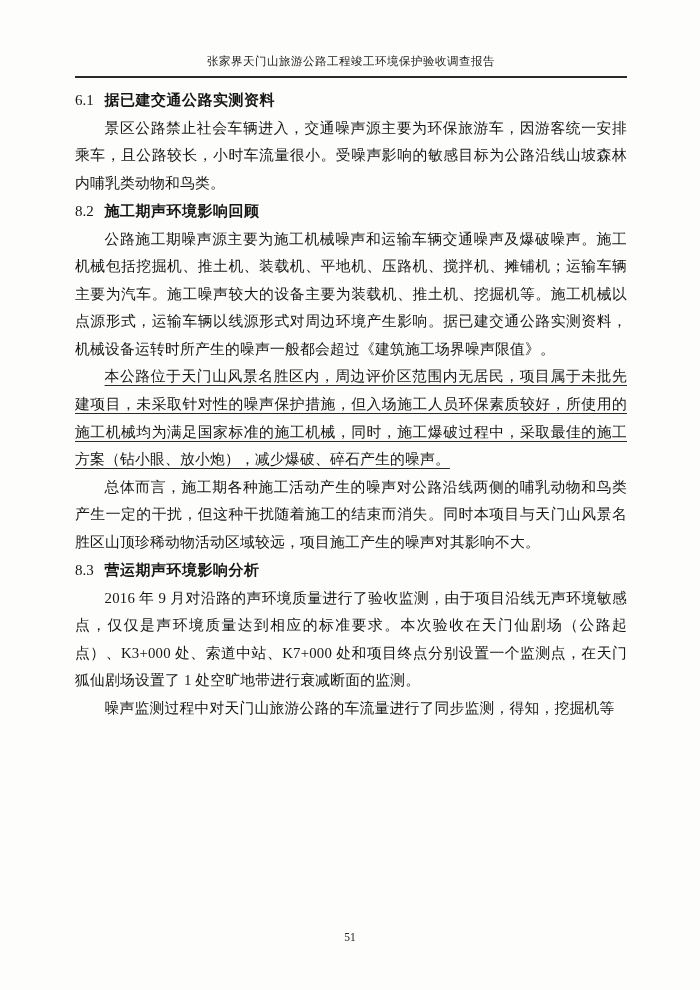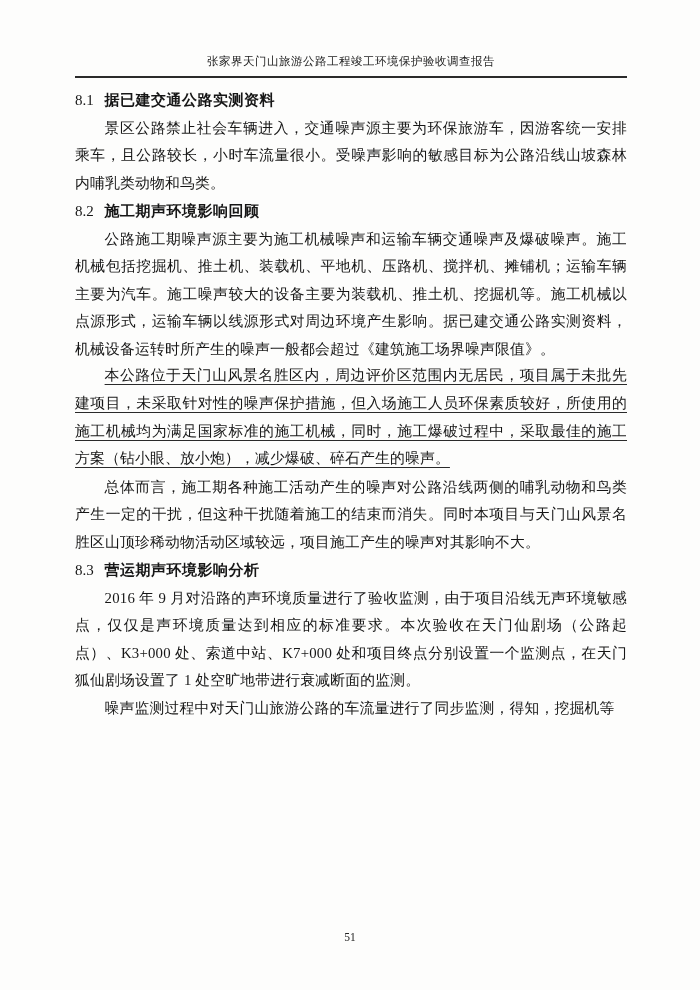--- a/index.html
+++ b/index.html
@@ -67,21 +67,20 @@
   .para {
     margin: 0;
     text-indent: 2em;
     letter-spacing: 0.2px;
   }
   .para.underlined {
     text-decoration: underline;
     text-underline-offset: 4px;
     text-decoration-thickness: 1px;
     text-decoration-color: #2a2a2a;
-    font-family: Liberation Mono, monospace;
   }
   .page-number {
     position: absolute;
     bottom: 47px;
     left: 0;
     width: 100%;
     text-align: center;
     font-size: 11.5px;
     color: #222;
     font-family: "Liberation Serif", "DejaVu Serif", serif;
@@ -93,21 +92,21 @@
 <div class="page">
 
   <div class="running-header">张家界天门山旅游公路工程竣工环境保护验收调查报告</div>
 
   <div class="header-rule"></div>
 
   <div class="content">
 
 
     <h2 class="section-heading">
-      <span class="h-num">8.1</span>
+      <span class="h-num">6.1</span>
       <span class="h-title">据已建交通公路实测资料</span>
     </h2>
 
     <p class="para">景区公路禁止社会车辆进入，交通噪声源主要为环保旅游车，因游客统一安排乘车，且公路较长，小时车流量很小。受噪声影响的敏感目标为公路沿线山坡森林内哺乳类动物和鸟类。</p>
 
     <h2 class="section-heading">
       <span class="h-num">8.2</span>
       <span class="h-title">施工期声环境影响回顾</span>
     </h2>
 

